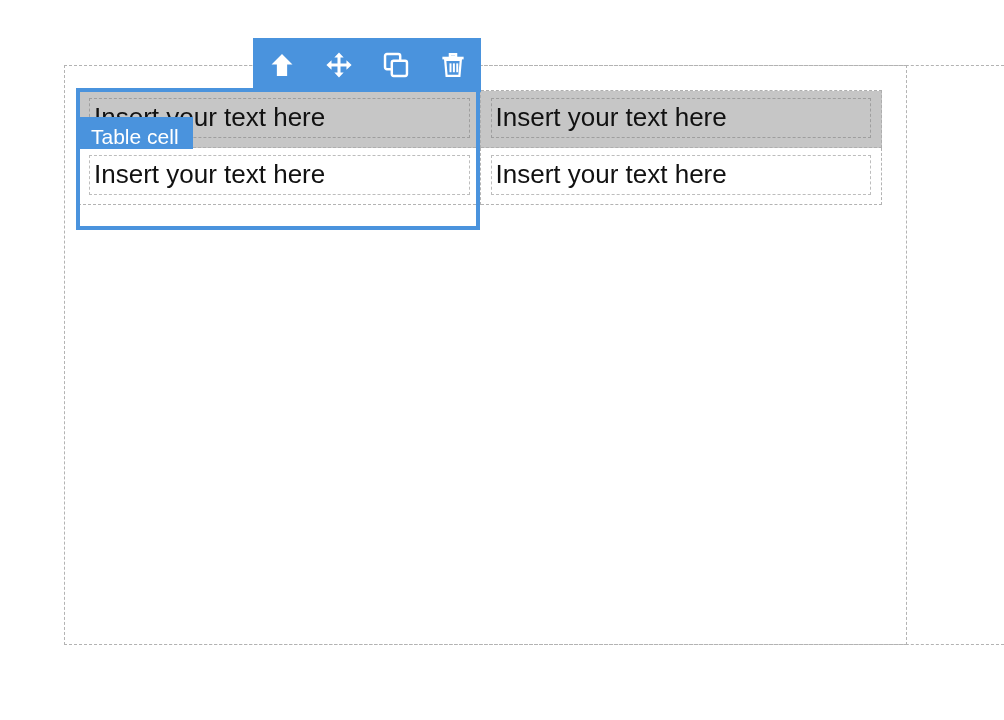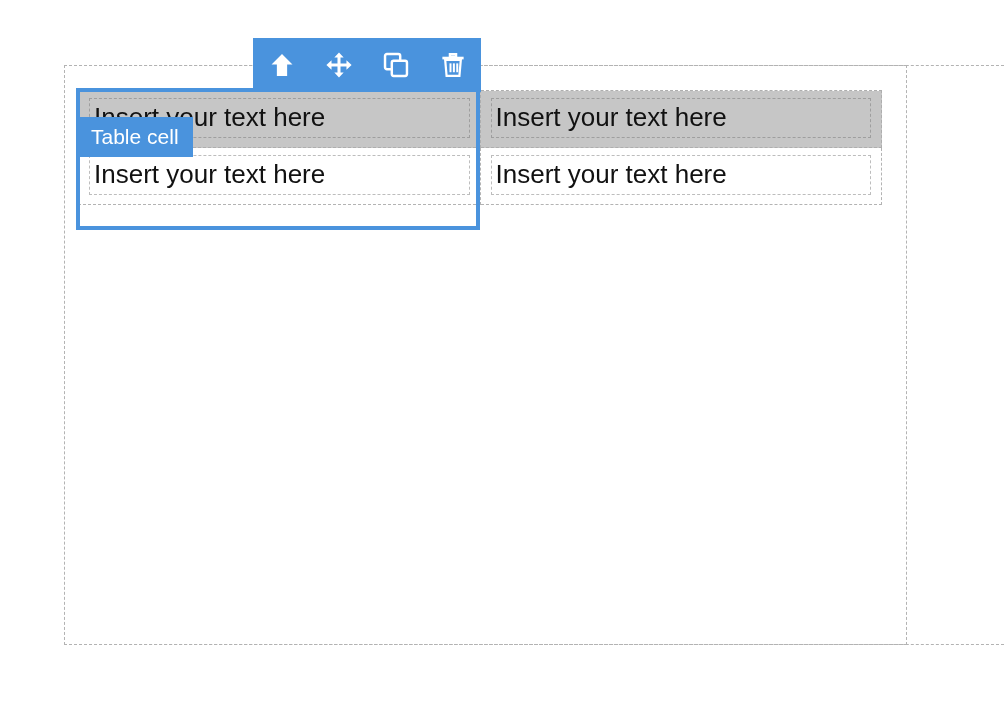--- a/index.html
+++ b/index.html
@@ -86,21 +86,21 @@
     box-sizing: border-box;
     pointer-events: none;
     z-index: 6;
   }
 
   
   .cell-badge {
     position: absolute;
     left: 76px;
     top: 117px;
-    height: 40px;
+    height: 32px;
     background: #4a93dd;
     color: #ffffff;
     font-size: 21px;
     line-height: 40px;
     padding: 0 14px 0 15px;
     box-sizing: border-box;
     white-space: nowrap;
     z-index: 8;
     text-align: right;
   }

